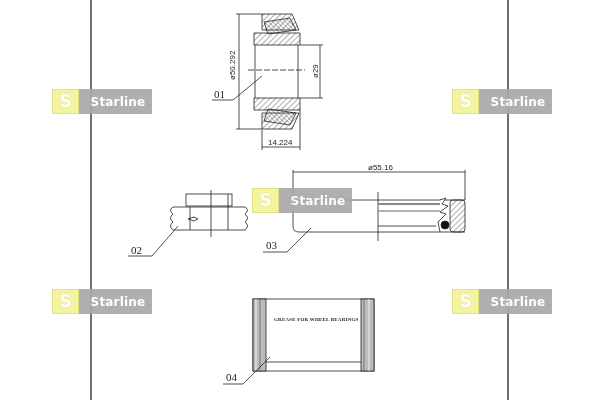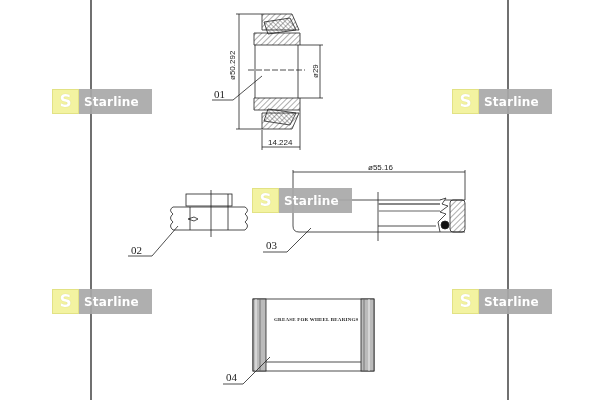--- a/index.html
+++ b/index.html
@@ -4,21 +4,21 @@
   <style>
     html, body { margin: 0; padding: 0; background: #ffffff; }
     body { width: 600px; height: 400px; position: relative; overflow: hidden; font-family: "Liberation Sans", sans-serif; }
     #drawing { position: absolute; left: 0; top: 0; width: 600px; height: 400px; }
     .part-label { font-family: "Liberation Serif", serif; font-size: 11px; fill: #222; }
     .dim-text { font-family: "Liberation Sans", sans-serif; font-size: 8px; fill: #222; }
     .grease-text { font-family: "Liberation Serif", serif; font-size: 5px; font-weight: bold; fill: #222; letter-spacing: 0.2px; }
     .wm { position: absolute; width: 100px; height: 25px; display: flex; opacity: 0.92; }
     .wm .sq { width: 27px; height: 25px; background: #f3f39a; border: 1px solid #e0e07a; box-sizing: border-box; display: flex; align-items: center; justify-content: center; }
     .wm .sq span { font-family: "DejaVu Sans", sans-serif; font-weight: bold; font-size: 17px; color: #ffffff; text-shadow: 0 0 1px #c8c85a; line-height: 1; }
-    .wm .txt { flex: 1; background: #a9a9a9; display: flex; align-items: center; padding-left: 5px; }
+    .wm .txt { flex: 1; background: #a9a9a9; display: flex; align-items: center; padding-left: 5px; justify-content: center; }
     .wm .txt span { font-family: "DejaVu Sans", sans-serif; font-weight: bold; font-size: 12px; color: #ffffff; letter-spacing: 0.2px; }
   </style>
 </head>
 <body>
 
 <svg id="drawing" viewBox="0 0 600 400" xmlns="http://www.w3.org/2000/svg">
   <defs>
     <pattern id="hatch" width="4" height="4" patternUnits="userSpaceOnUse" patternTransform="rotate(45)">
       <line x1="0" y1="0" x2="0" y2="4" stroke="#333" stroke-width="0.8"></line>
     </pattern>

